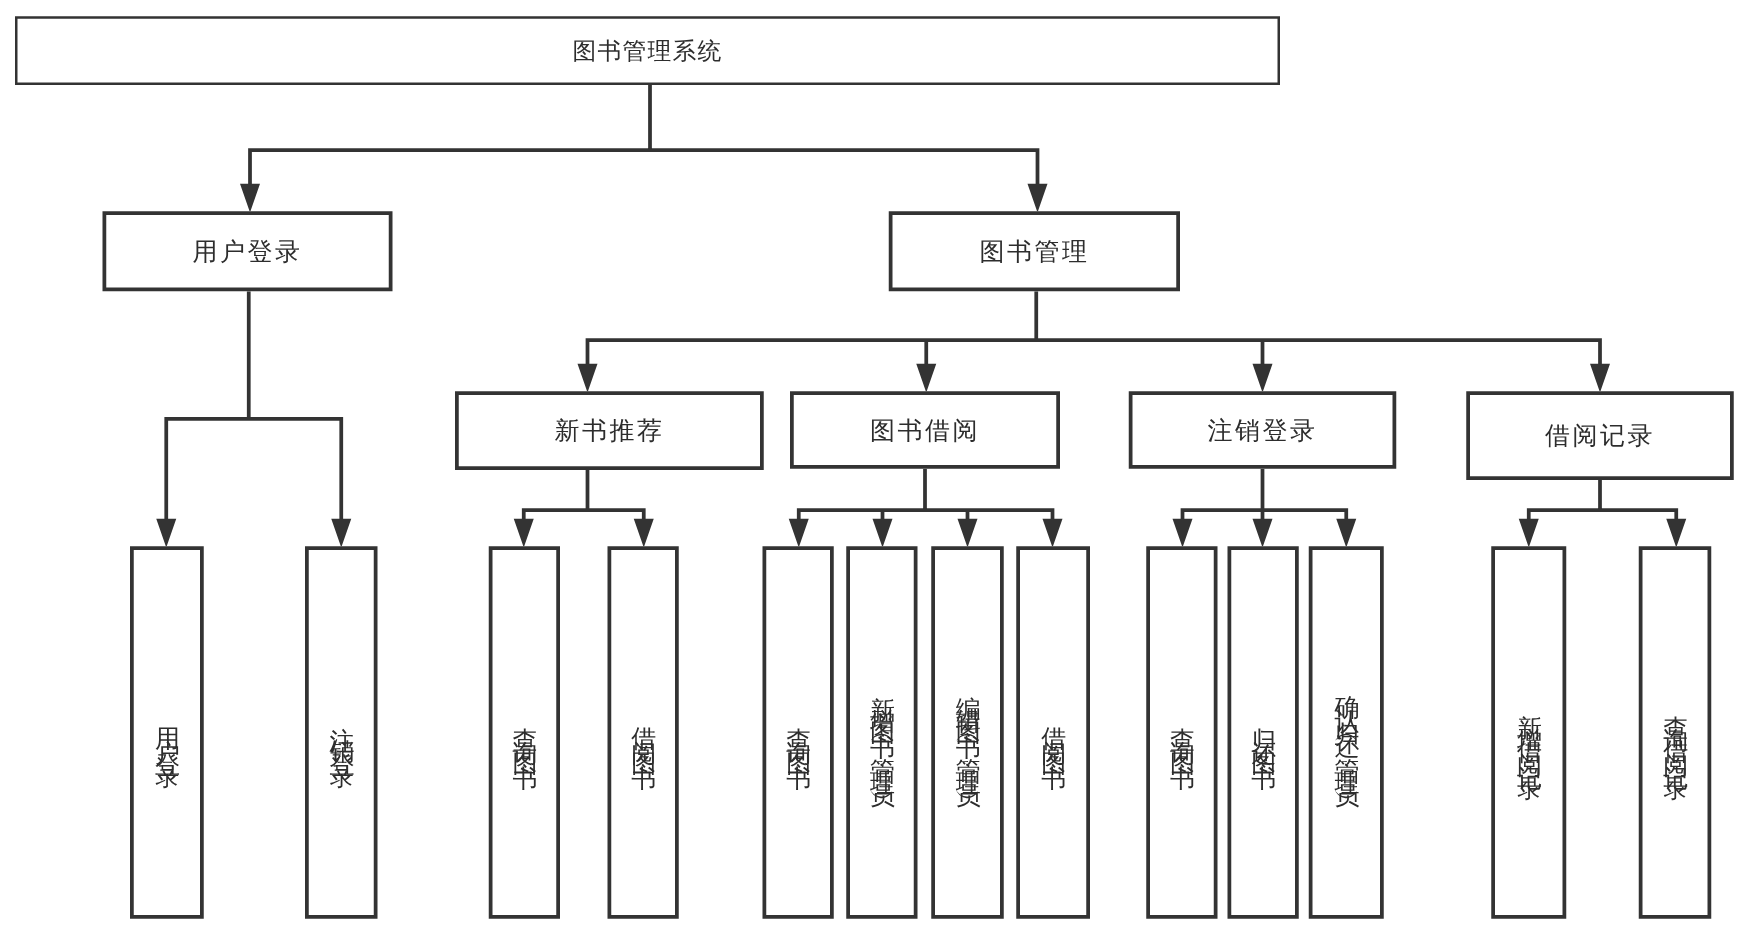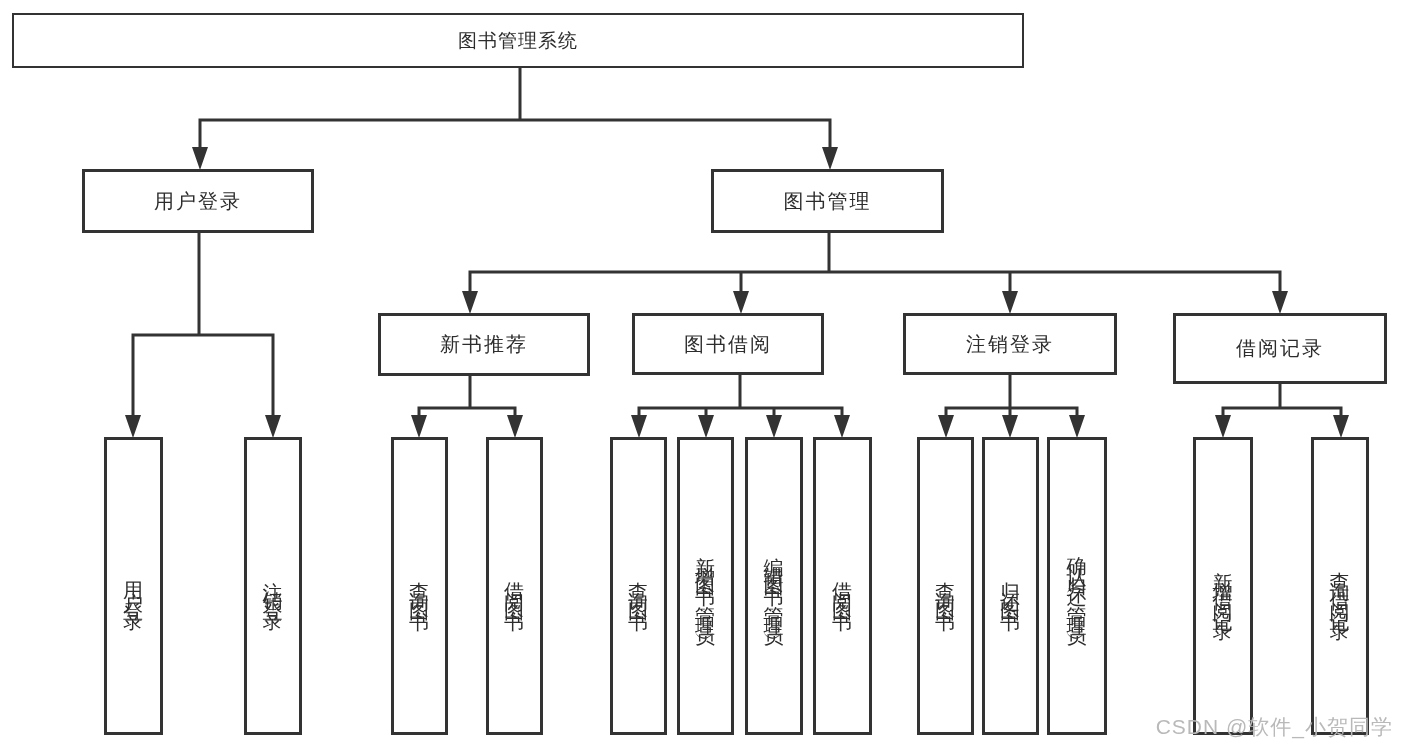--- a/index.html
+++ b/index.html
@@ -64,22 +64,22 @@
              M631 415h16l-8 23z M698 415h16l-8 23z M766 415h16l-8 23z M834 415h16l-8 23z
              M938 415h16l-8 23z M1002 415h16l-8 23z M1069 415h16l-8 23z
              M1215 415h16l-8 23z M1333 415h16l-8 23z"></path>
   </svg>
 
   <div class="node h-node root-node" style="left:12px; top:13px; width:1012px; height:55px;">图书管理系统</div>
 
   <div class="node h-node" style="left:82px; top:169px; width:232px; height:64px;">用户登录</div>
   <div class="node h-node" style="left:711px; top:169px; width:233px; height:64px;text-align:center;">图书管理</div>
 
-  <div class="node h-node" style="left:378px; top:313px; width:212px; height:63px;">新书推荐</div>
-  <div class="node h-node" style="left:632px; top:313px; width:192px; height:62px;">图书借阅</div>
+  <div class="node h-node" style="left:364px; top:313px; width:247px; height:63px;">新书推荐</div>
+  <div class="node h-node" style="left:632px; top:313px; width:216px; height:62px;">图书借阅</div>
   <div class="node h-node" style="left:903px; top:313px; width:214px; height:62px;">注销登录</div>
   <div class="node h-node" style="left:1173px; top:313px; width:214px; height:71px;">借阅记录</div>
 
   <div class="node v-node" style="left:104px; top:437px; width:59px; height:298px;">用户登录</div>
   <div class="node v-node" style="left:244px; top:437px; width:58px; height:298px;">注销登录</div>
 
   <div class="node v-node" style="left:391px; top:437px; width:57px; height:298px;">查询图书</div>
   <div class="node v-node" style="left:486px; top:437px; width:57px; height:298px;">借阅图书</div>
 
   <div class="node v-node" style="left:610px; top:437px; width:57px; height:298px;">查询图书</div>
@@ -87,15 +87,14 @@
   <div class="node v-node" style="left:745px; top:437px; width:58px; height:298px;">编辑图书（管理员）</div>
   <div class="node v-node" style="left:813px; top:437px; width:59px; height:298px;">借阅图书</div>
 
   <div class="node v-node" style="left:917px; top:437px; width:57px; height:298px;">查询图书</div>
   <div class="node v-node" style="left:982px; top:437px; width:57px; height:298px;">归还图书</div>
   <div class="node v-node" style="left:1047px; top:437px; width:60px; height:298px;">确认归还（管理员）</div>
 
   <div class="node v-node" style="left:1193px; top:437px; width:60px; height:298px;">新增借阅记录</div>
   <div class="node v-node" style="left:1311px; top:437px; width:58px; height:298px;">查询借阅记录</div>
 
-  <div class="watermark">CSDN @软件_小贺同学</div>
 
 </div>
 
 </body></html>

